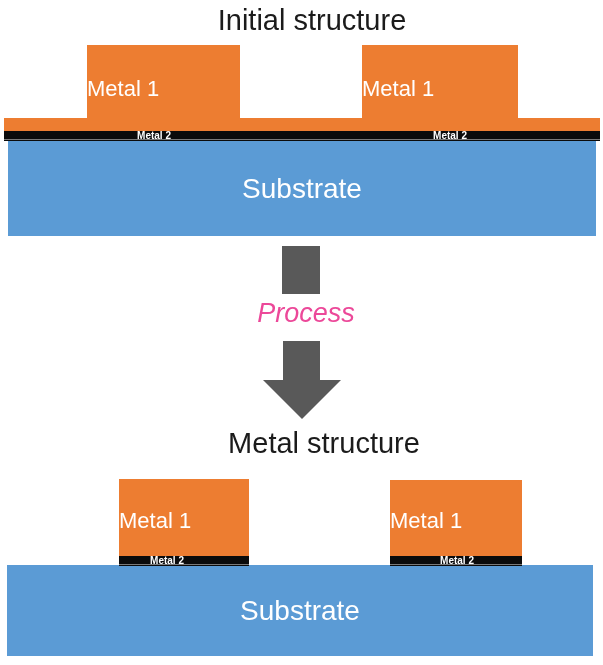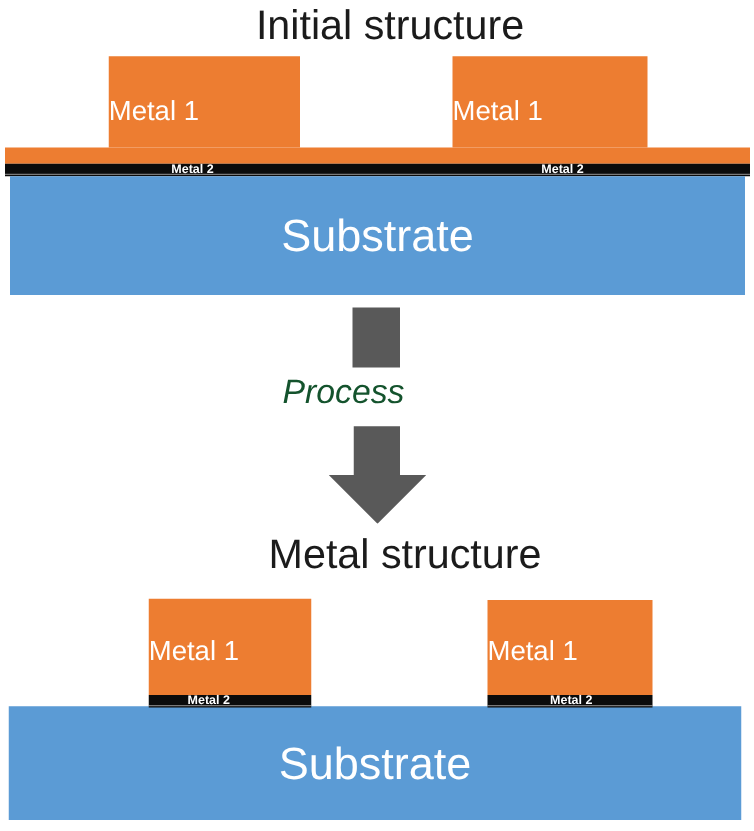--- a/index.html
+++ b/index.html
@@ -12,21 +12,21 @@
     width: 603px;
     height: 665px;
     background: #ffffff;
     font-family: "Liberation Sans", sans-serif;
     overflow: hidden;
   }
 
   .title {
     position: absolute;
     color: #1b1b1b;
-    font-size: 33px;
+    font-size: 29px;
     line-height: 36px;
     text-align: center;
     white-space: nowrap;
   }
   .t-initial { left: 22px; width: 580px; top: 2px; }
   .t-target  { left: 46px; width: 556px; top: 425px; }
 
   .metal1 {
     position: absolute;
     background: #ED7D31;
@@ -77,37 +77,37 @@
     z-index: 3;
   }
 
   .substrate {
     position: absolute;
     background: #5B9BD5;
     color: #ffffff;
     display: flex;
     align-items: center;
     justify-content: center;
-    font-size: 36px;
+    font-size: 28px;
   }
   .i-sub { left: 8px; top: 141px; width: 588px; height: 95px; }
   .g-sub { left: 7px; top: 565px; width: 586px; height: 91px; z-index: 1; }
 
   .arrow-tail {
     position: absolute;
     left: 282px; top: 246px; width: 38px; height: 48px;
     background: #595959;
   }
   .process-label {
     position: absolute;
     left: 226px; top: 298px; width: 160px;
-    text-align: left;
+    text-align: center;
     font-style: italic;
     font-size: 27px;
-    color: #14532d;
+    color: #ec4899;
     white-space: nowrap;
   }
   .arrow-shaft {
     position: absolute;
     left: 283px; top: 341px; width: 37px; height: 39px;
     background: #595959;
   }
   .arrow-head {
     position: absolute;
     left: 263px; top: 380px;

